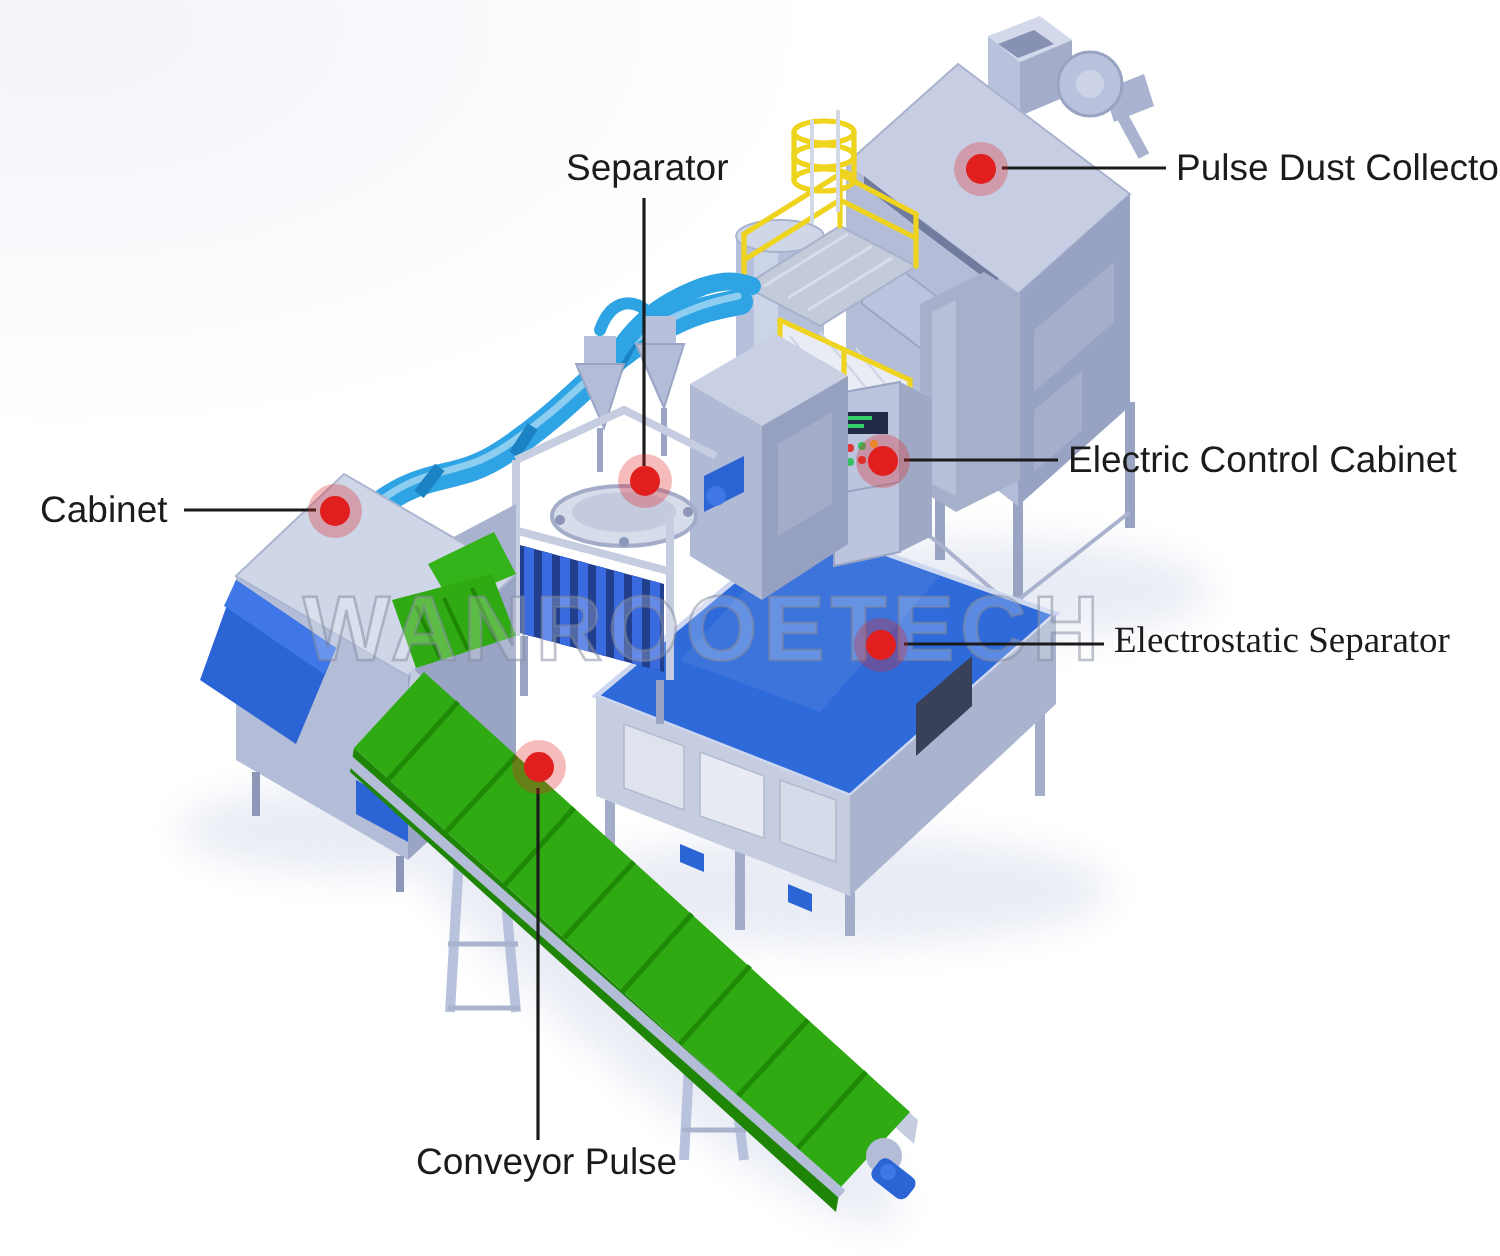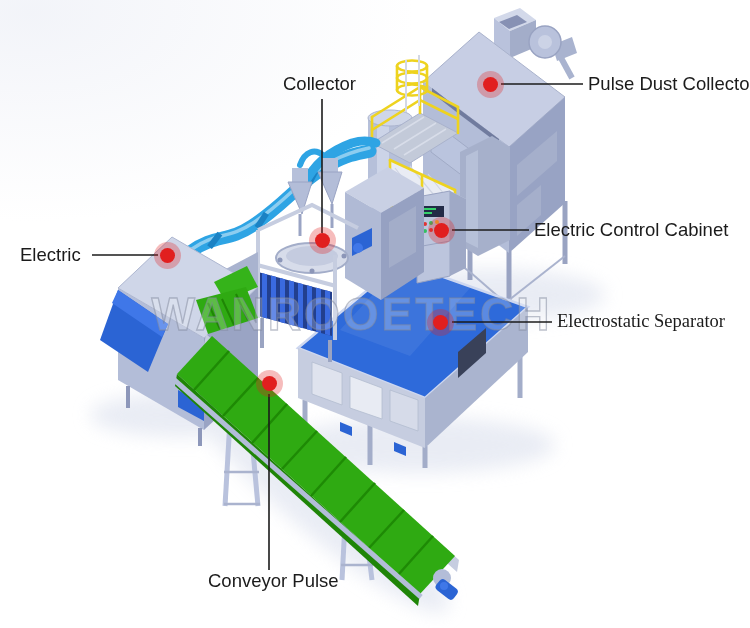--- a/index.html
+++ b/index.html
@@ -313,19 +313,19 @@
     </g>
   </svg>
 
   <div class="marker" style="left:160px;top:248px;"></div>
   <div class="marker" style="left:315px;top:233px;"></div>
   <div class="marker" style="left:483px;top:77px;"></div>
   <div class="marker" style="left:434px;top:223px;"></div>
   <div class="marker" style="left:433px;top:315px;"></div>
   <div class="marker" style="left:262px;top:376px;"></div>
 
-  <div class="callout-label" style="left:20px;top:244px;">Electric</div>
-  <div class="callout-label" style="left:283px;top:73px;">Collector</div>
+  <div class="callout-label" style="left:20px;top:244px;">Cabinet</div>
+  <div class="callout-label" style="left:283px;top:73px;">Separator</div>
   <div class="callout-label" style="left:588px;top:73px;">Pulse Dust Collector</div>
   <div class="callout-label" style="left:534px;top:219px;">Electric Control Cabinet</div>
   <div class="callout-label" style="left:557px;top:311px;font-family:Liberation Serif, serif;">Electrostatic Separator</div>
   <div class="callout-label" style="left:208px;top:570px;">Conveyor Pulse</div>
 </div>
 
 </body></html>

